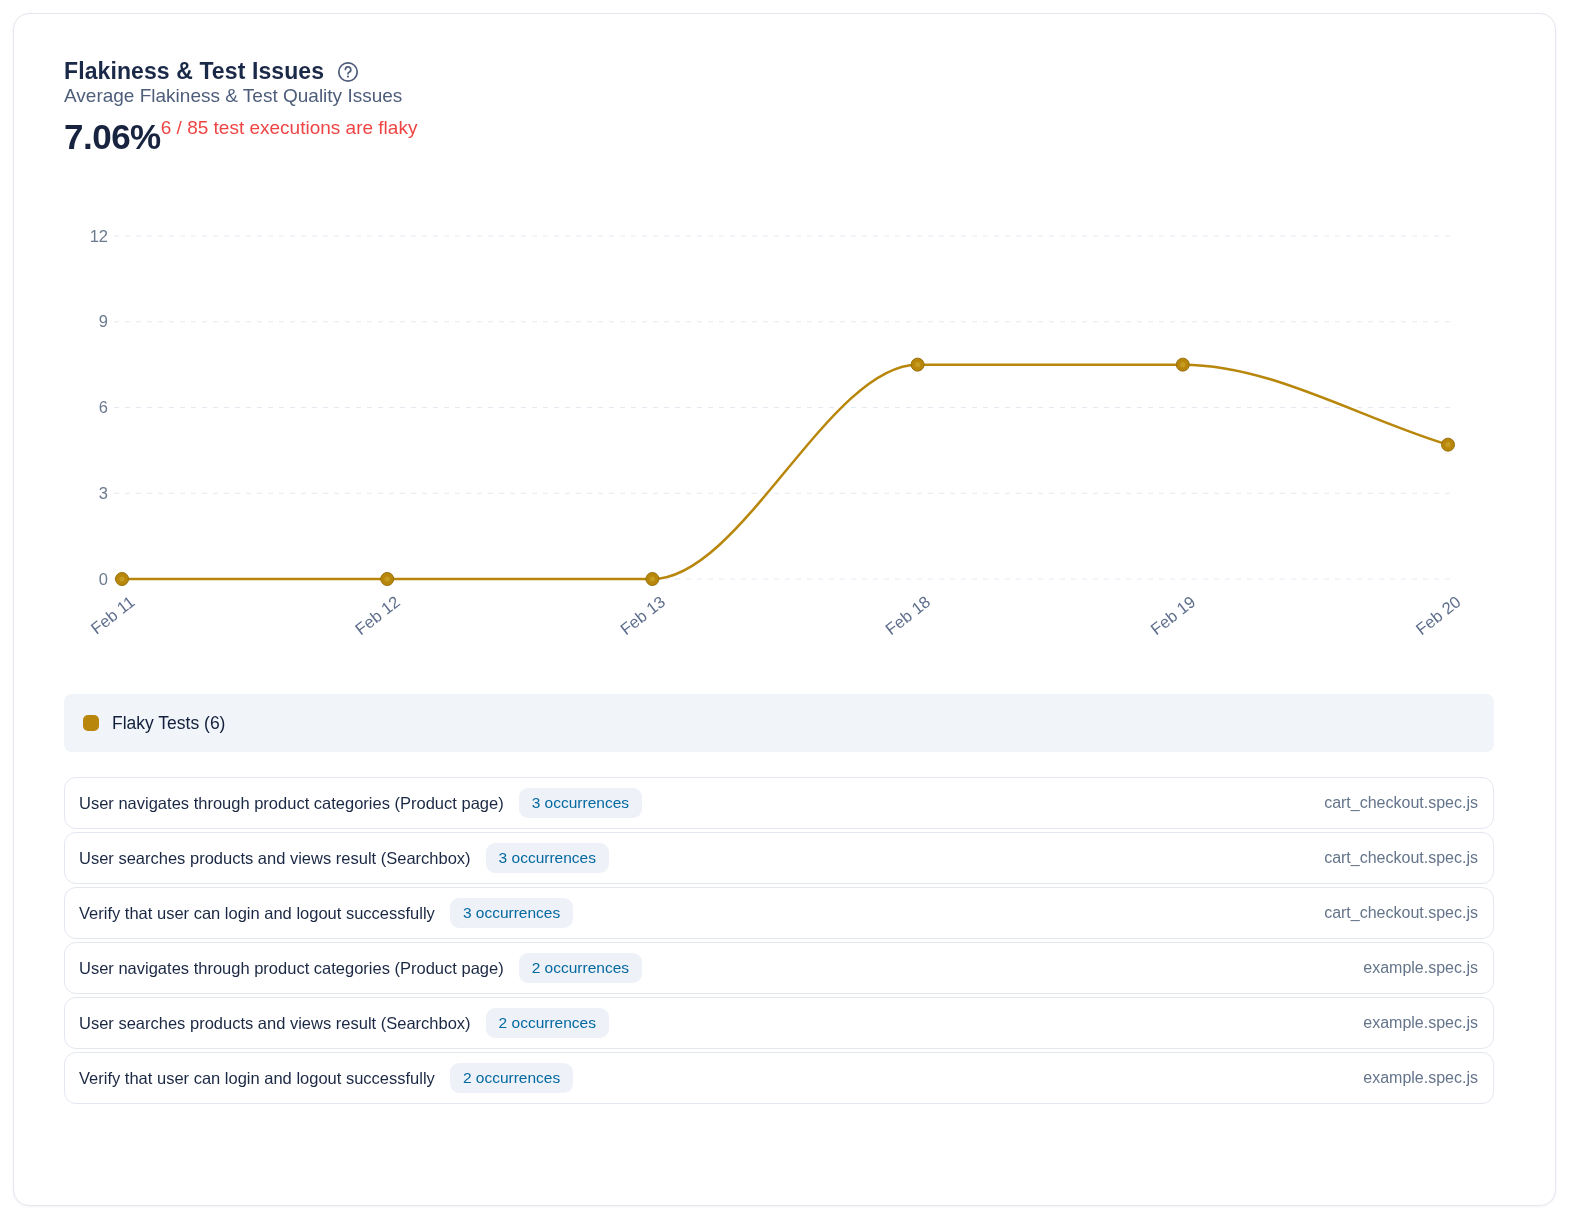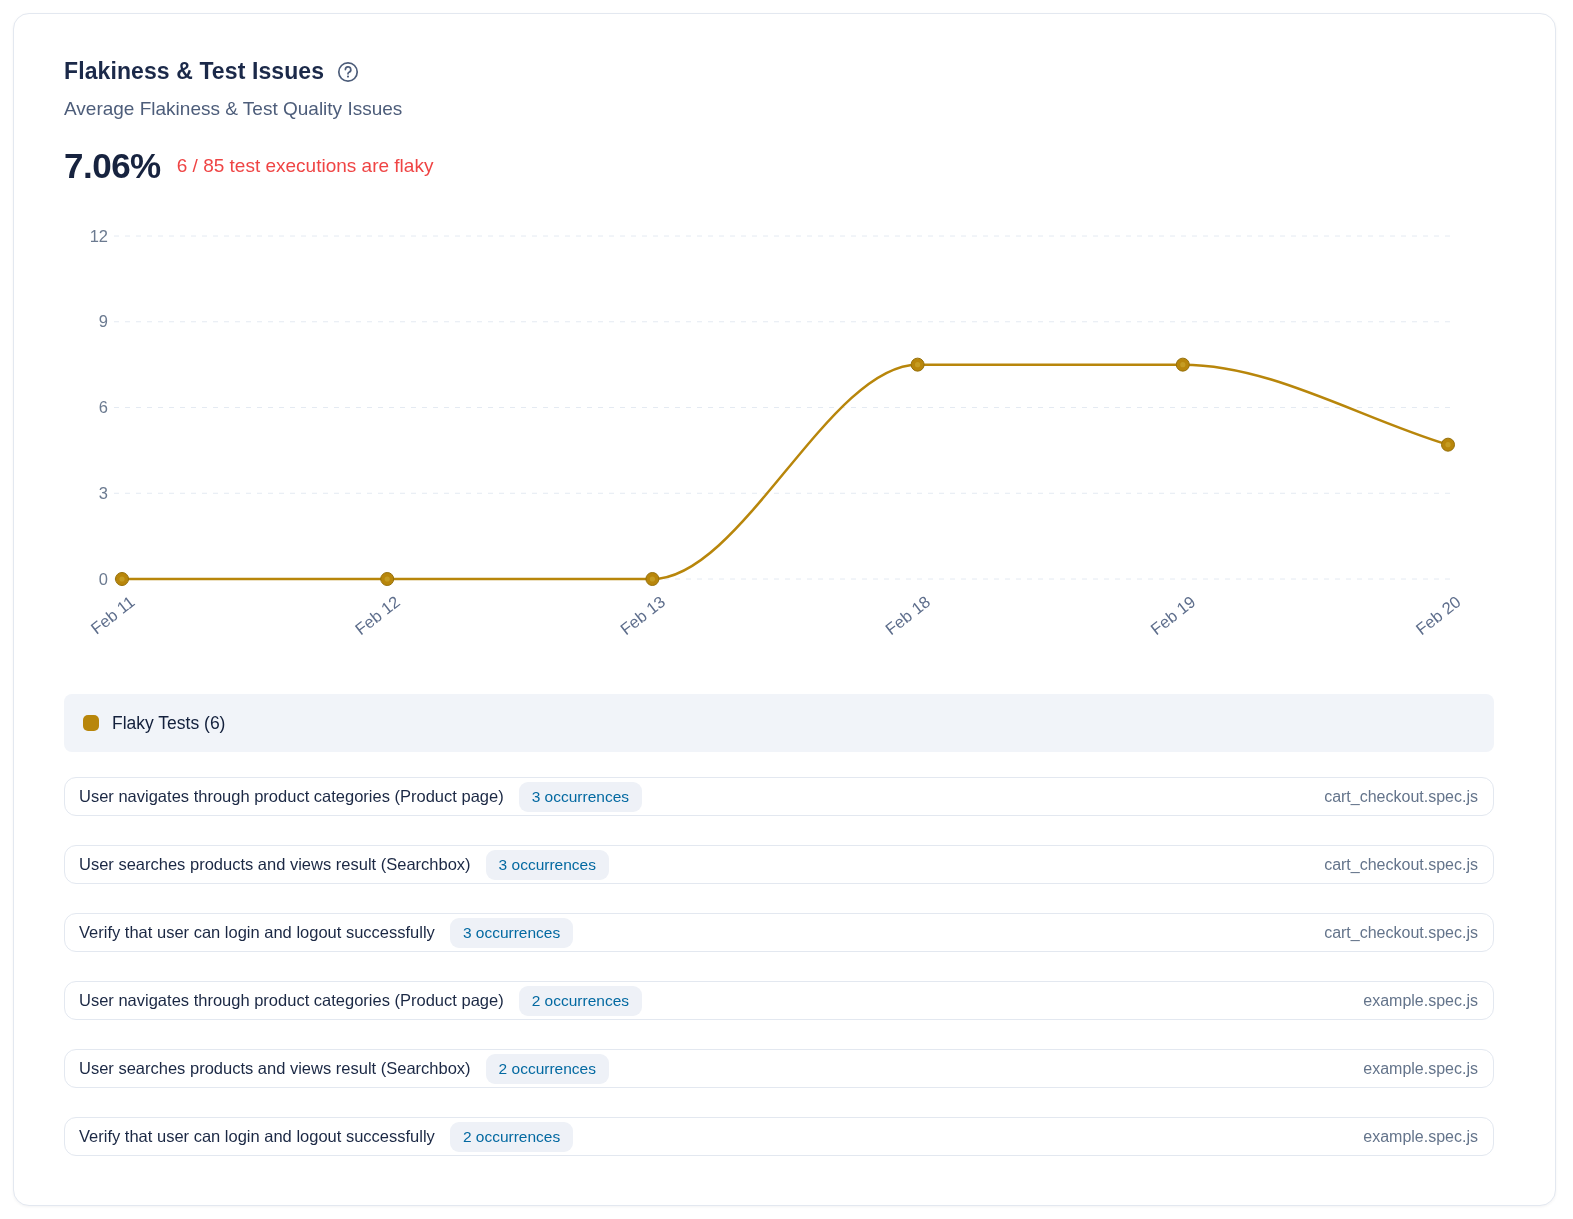--- a/index.html
+++ b/index.html
@@ -4,38 +4,38 @@
 <style>
   * { margin:0; padding:0; box-sizing:border-box; }
   html,body { width:1573px; height:1219px; background:#ffffff;
     font-family:"Liberation Sans","DejaVu Sans",sans-serif; }
   .card {
     position:absolute; left:13px; top:13px; width:1543px; height:1193px;
     background:#ffffff; border:1px solid #e3e8f0; border-radius:16px;
     box-shadow:0 1px 3px rgba(16,24,40,.05);
   }
   .header { position:absolute; left:50px; top:44px; }
-  .title-row { display:flex; align-items:center; gap:12px; margin-bottom:13px; }
+  .title-row { display:flex; align-items:center; gap:12px; }
   .title { font-size:23px; font-weight:700; color:#1b2949; letter-spacing:.1px; }
   .help-icon { width:24px; height:24px; display:inline-flex; cursor:pointer; }
-  .subtitle { font-size:19px; color:#4d5d7a; margin-bottom:26px; }
-  .stat-row { display:flex; align-items:center; gap:16px; }
+  .subtitle { font-size:19px; color:#4d5d7a; margin-bottom:10px; }
+  .stat-row { display:flex; align-items:flex-start; }
   .stat-value { font-size:35px; font-weight:800; color:#17233f; letter-spacing:-.5px; }
   .stat-caption { font-size:19px; color:#ef4444; }
   .chart-wrap { position:absolute; left:50px; top:190px; width:1430px; height:470px; }
   .legend-bar {
     position:absolute; left:50px; top:680px; width:1430px; height:58px;
     background:#f1f4f9; border-radius:8px; display:flex; align-items:center;
     padding-left:19px; cursor:pointer;
   }
   .legend-swatch { width:16px; height:16px; border-radius:5px; margin-right:13px; }
   .legend-label { font-size:17.5px; font-weight:500; color:#13203c; }
   .test-list { position:absolute; left:50px; top:763px; width:1430px; }
   .test-row {
-    display:flex; align-items:center; height:39px; margin-bottom:29px;
+    display:flex; align-items:center; height:52px; margin-bottom:3px;
     background:#ffffff; border:1px solid #e3e8f0; border-radius:12px;
     padding:0 15px 0 14px; cursor:pointer;
   }
   .test-name { font-size:16.5px; font-weight:500; color:#1b2844; }
   .occ-badge {
     margin-left:15px; background:#eef1f7; border-radius:9px;
     padding:6px 13px; font-size:15.5px; font-weight:500; color:#0369a1;
     white-space:nowrap;
   }
   .spec-file { margin-left:auto; font-size:16px; color:#64748b;text-align:center; }

